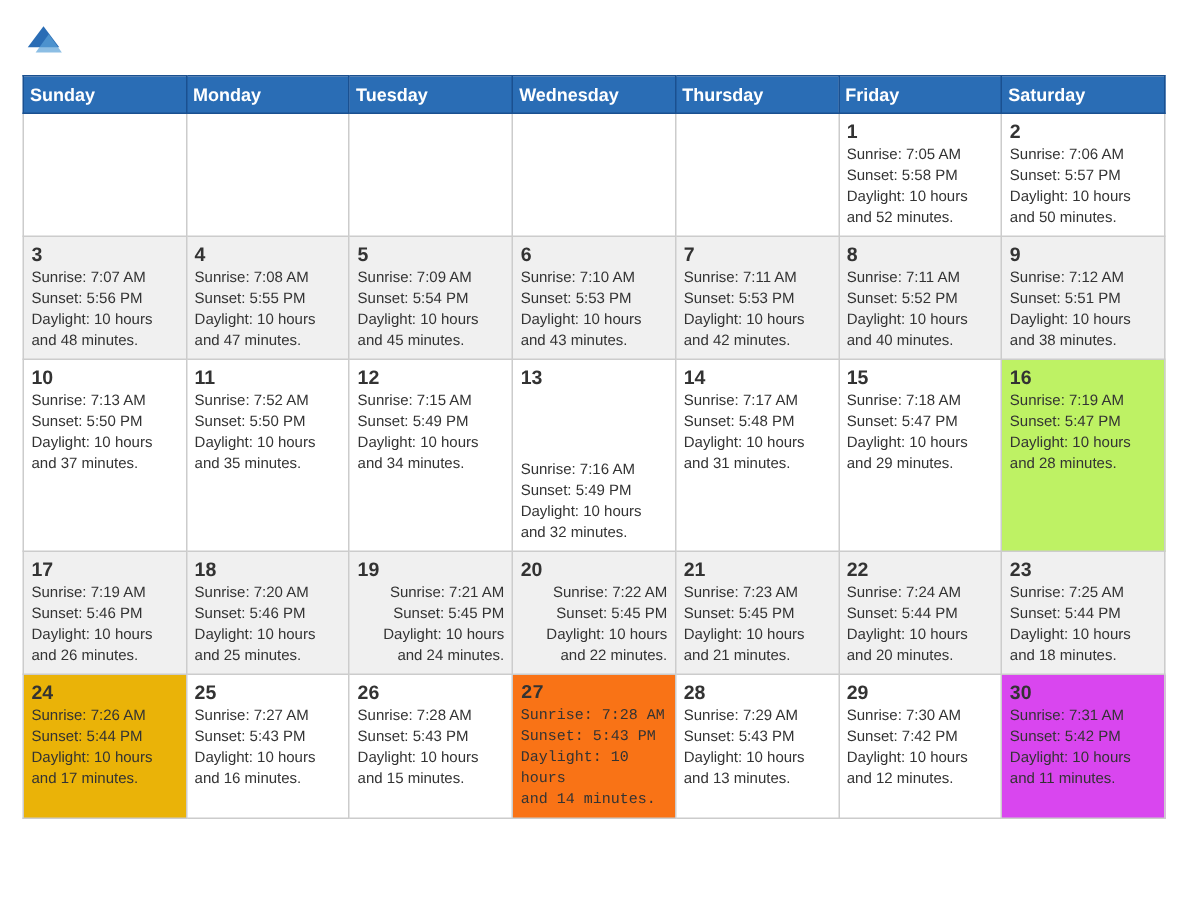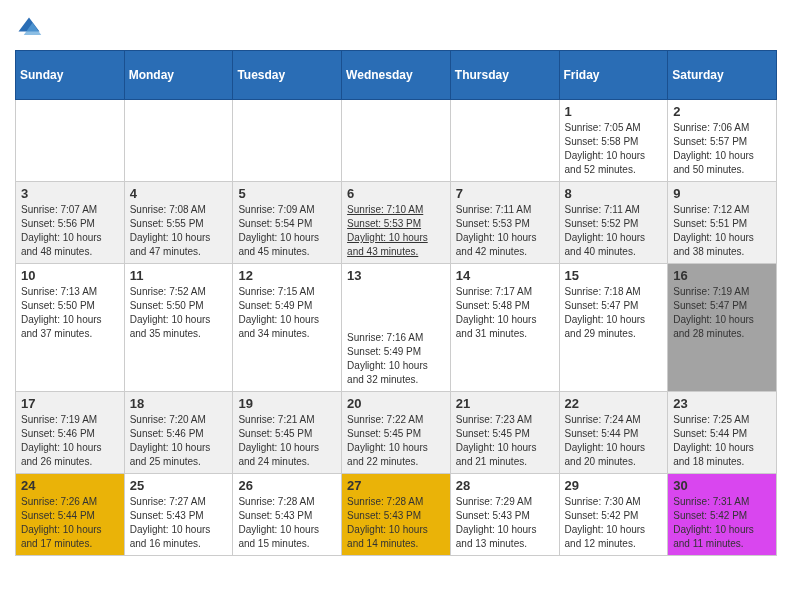--- a/index.html
+++ b/index.html
@@ -55,21 +55,21 @@
     .calendar {
       width: 100%;
       border-collapse: collapse;
       border: 1px solid #ccc;
     }
     .calendar th {
       background-color: #2a6db5;
       color: #fff;
       font-size: 12px;
       font-weight: bold;
-      padding: 17px 4px;
+      padding: 5px 4px;
       text-align: left;
       border: 1px solid #1a5090;
     }
     .calendar td {
       width: calc(100% / 7);
       vertical-align: top;
       padding: 4px 5px;
       border: 1px solid #ccc;
       font-size: 10.5px;
       color: #333;
@@ -167,21 +167,21 @@
           </td>
           <td style="background: rgb(240, 240, 240);">
             <span class="day-number">5</span>
             <div class="day-info" style="white-space: pre-line;">Sunrise: 7:09 AM
 Sunset: 5:54 PM
 Daylight: 10 hours
 and 45 minutes.</div>
           </td>
           <td style="background: rgb(240, 240, 240);">
             <span class="day-number">6</span>
-            <div class="day-info" style="white-space: pre-line; text-decoration: underline;">Sunrise: 7:10 AM
+            <div class="day-info" style="white-space: pre-line;">Sunrise: 7:10 AM
 Sunset: 5:53 PM
 Daylight: 10 hours
 and 43 minutes.</div>
           </td>
           <td style="background: rgb(240, 240, 240);">
             <span class="day-number">7</span>
             <div class="day-info" style="white-space: pre-line;">Sunrise: 7:11 AM
 Sunset: 5:53 PM
 Daylight: 10 hours
 and 42 minutes.</div>
@@ -237,21 +237,21 @@
 Daylight: 10 hours
 and 31 minutes.</div>
           </td>
           <td style="background: rgb(255, 255, 255);">
             <span class="day-number">15</span>
             <div class="day-info" style="white-space: pre-line;">Sunrise: 7:18 AM
 Sunset: 5:47 PM
 Daylight: 10 hours
 and 29 minutes.</div>
           </td>
-          <td style="background: #a3a3a3;">
+          <td style="background: #bef264;">
             <span class="day-number">16</span>
             <div class="day-info" style="white-space: pre-line;">Sunrise: 7:19 AM
 Sunset: 5:47 PM
 Daylight: 10 hours
 and 28 minutes.</div>
           </td>
         </tr>
         <tr>
           <td style="background: rgb(240, 240, 240);">
             <span class="day-number">17</span>
@@ -262,28 +262,28 @@
           </td>
           <td style="background: rgb(240, 240, 240);">
             <span class="day-number">18</span>
             <div class="day-info" style="white-space: pre-line;">Sunrise: 7:20 AM
 Sunset: 5:46 PM
 Daylight: 10 hours
 and 25 minutes.</div>
           </td>
           <td style="background: rgb(240, 240, 240);">
             <span class="day-number">19</span>
-            <div class="day-info" style="white-space: pre-line;">Sunrise: 7:21 AM
+            <div class="day-info" style="white-space: pre-line; text-align: right;">Sunrise: 7:21 AM
 Sunset: 5:45 PM
 Daylight: 10 hours
 and 24 minutes.</div>
           </td>
           <td style="background: rgb(240, 240, 240);">
             <span class="day-number">20</span>
-            <div class="day-info" style="white-space: pre-line;">Sunrise: 7:22 AM
+            <div class="day-info" style="white-space: pre-line; text-align: right;">Sunrise: 7:22 AM
 Sunset: 5:45 PM
 Daylight: 10 hours
 and 22 minutes.</div>
           </td>
           <td style="background: rgb(240, 240, 240);">
             <span class="day-number">21</span>
             <div class="day-info" style="white-space: pre-line;">Sunrise: 7:23 AM
 Sunset: 5:45 PM
 Daylight: 10 hours
 and 21 minutes.</div>
@@ -318,38 +318,38 @@
 Daylight: 10 hours
 and 16 minutes.</div>
           </td>
           <td style="background: rgb(255, 255, 255);">
             <span class="day-number">26</span>
             <div class="day-info" style="white-space: pre-line;">Sunrise: 7:28 AM
 Sunset: 5:43 PM
 Daylight: 10 hours
 and 15 minutes.</div>
           </td>
-          <td style="background: #eab308;">
+          <td style="background: #f97316; font-family: Liberation Mono, monospace;">
             <span class="day-number">27</span>
             <div class="day-info" style="white-space: pre-line;">Sunrise: 7:28 AM
 Sunset: 5:43 PM
 Daylight: 10 hours
 and 14 minutes.</div>
           </td>
           <td style="background: rgb(255, 255, 255);">
             <span class="day-number">28</span>
             <div class="day-info" style="white-space: pre-line;">Sunrise: 7:29 AM
 Sunset: 5:43 PM
 Daylight: 10 hours
 and 13 minutes.</div>
           </td>
           <td style="background: rgb(255, 255, 255);">
             <span class="day-number">29</span>
             <div class="day-info" style="white-space: pre-line;">Sunrise: 7:30 AM
-Sunset: 5:42 PM
+Sunset: 7:42 PM
 Daylight: 10 hours
 and 12 minutes.</div>
           </td>
           <td style="background: #d946ef;">
             <span class="day-number">30</span>
             <div class="day-info" style="white-space: pre-line;">Sunrise: 7:31 AM
 Sunset: 5:42 PM
 Daylight: 10 hours
 and 11 minutes.</div>
           </td>

